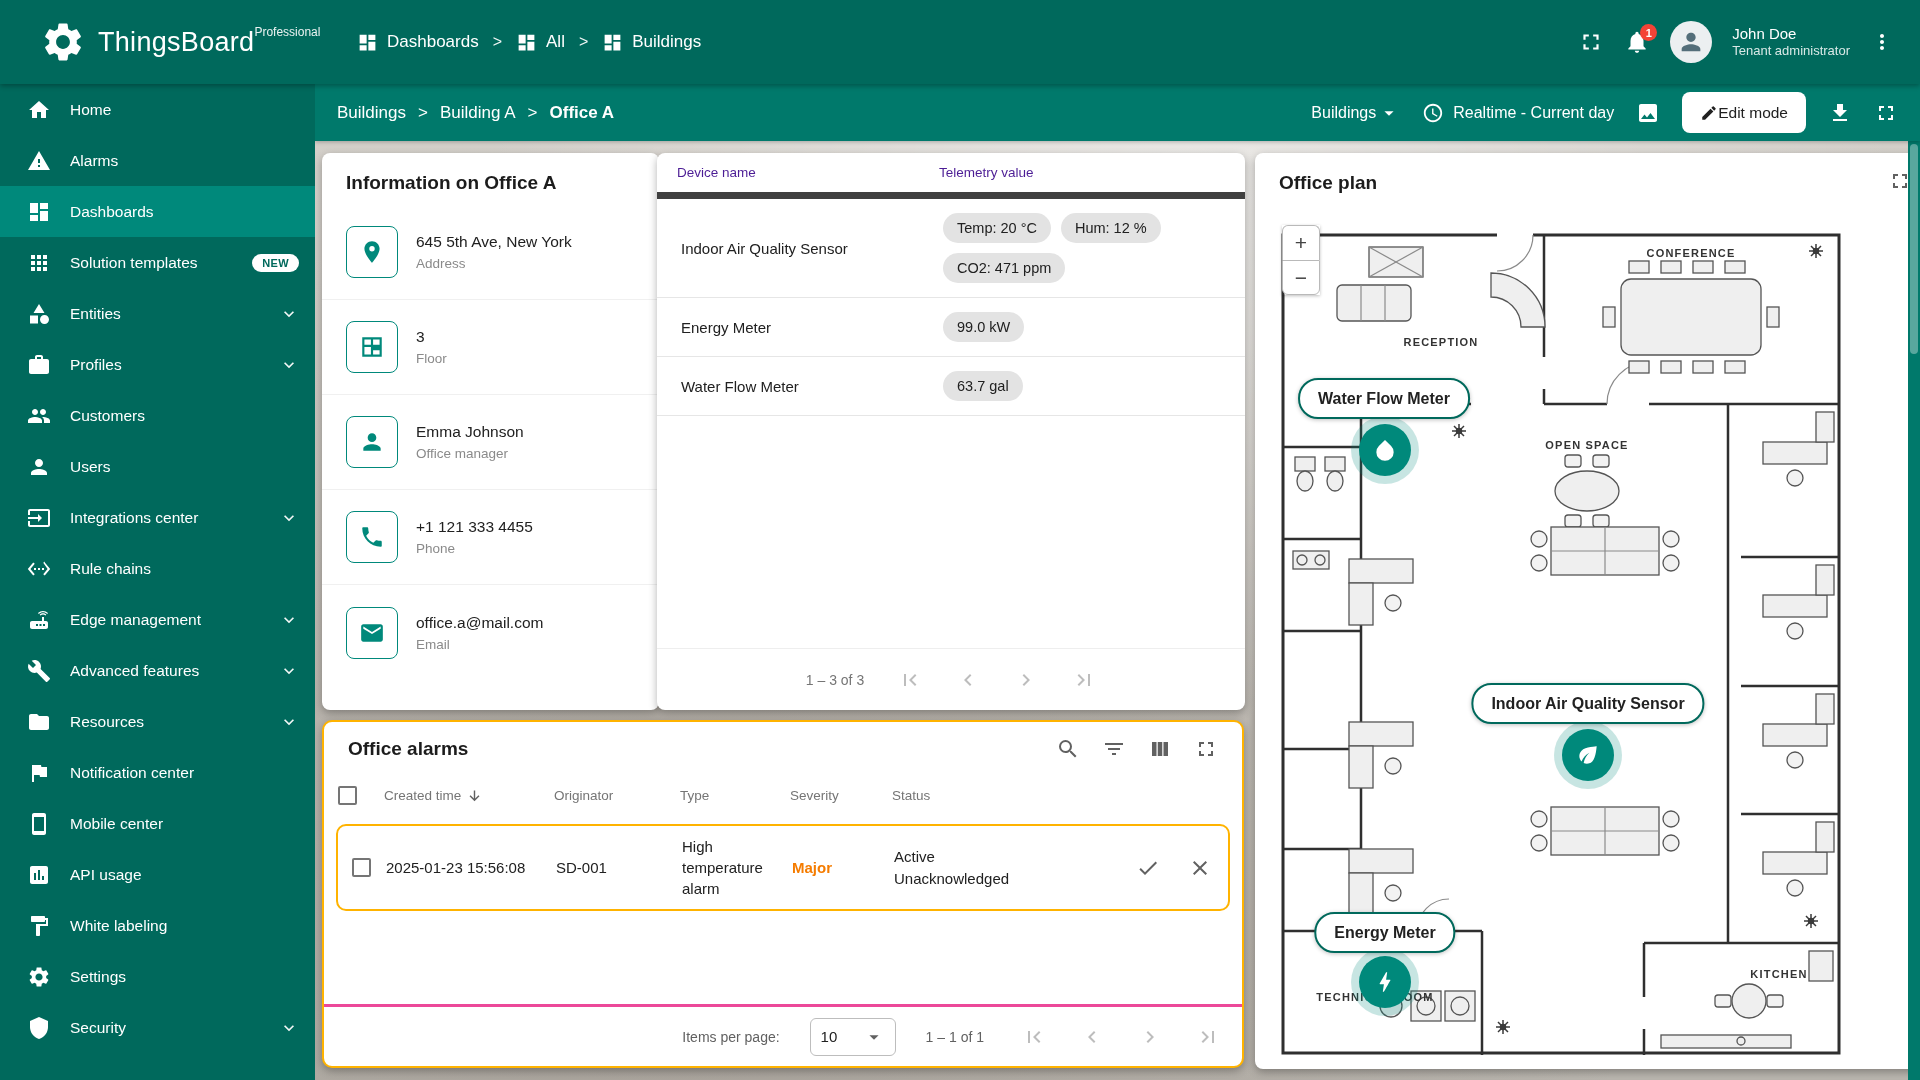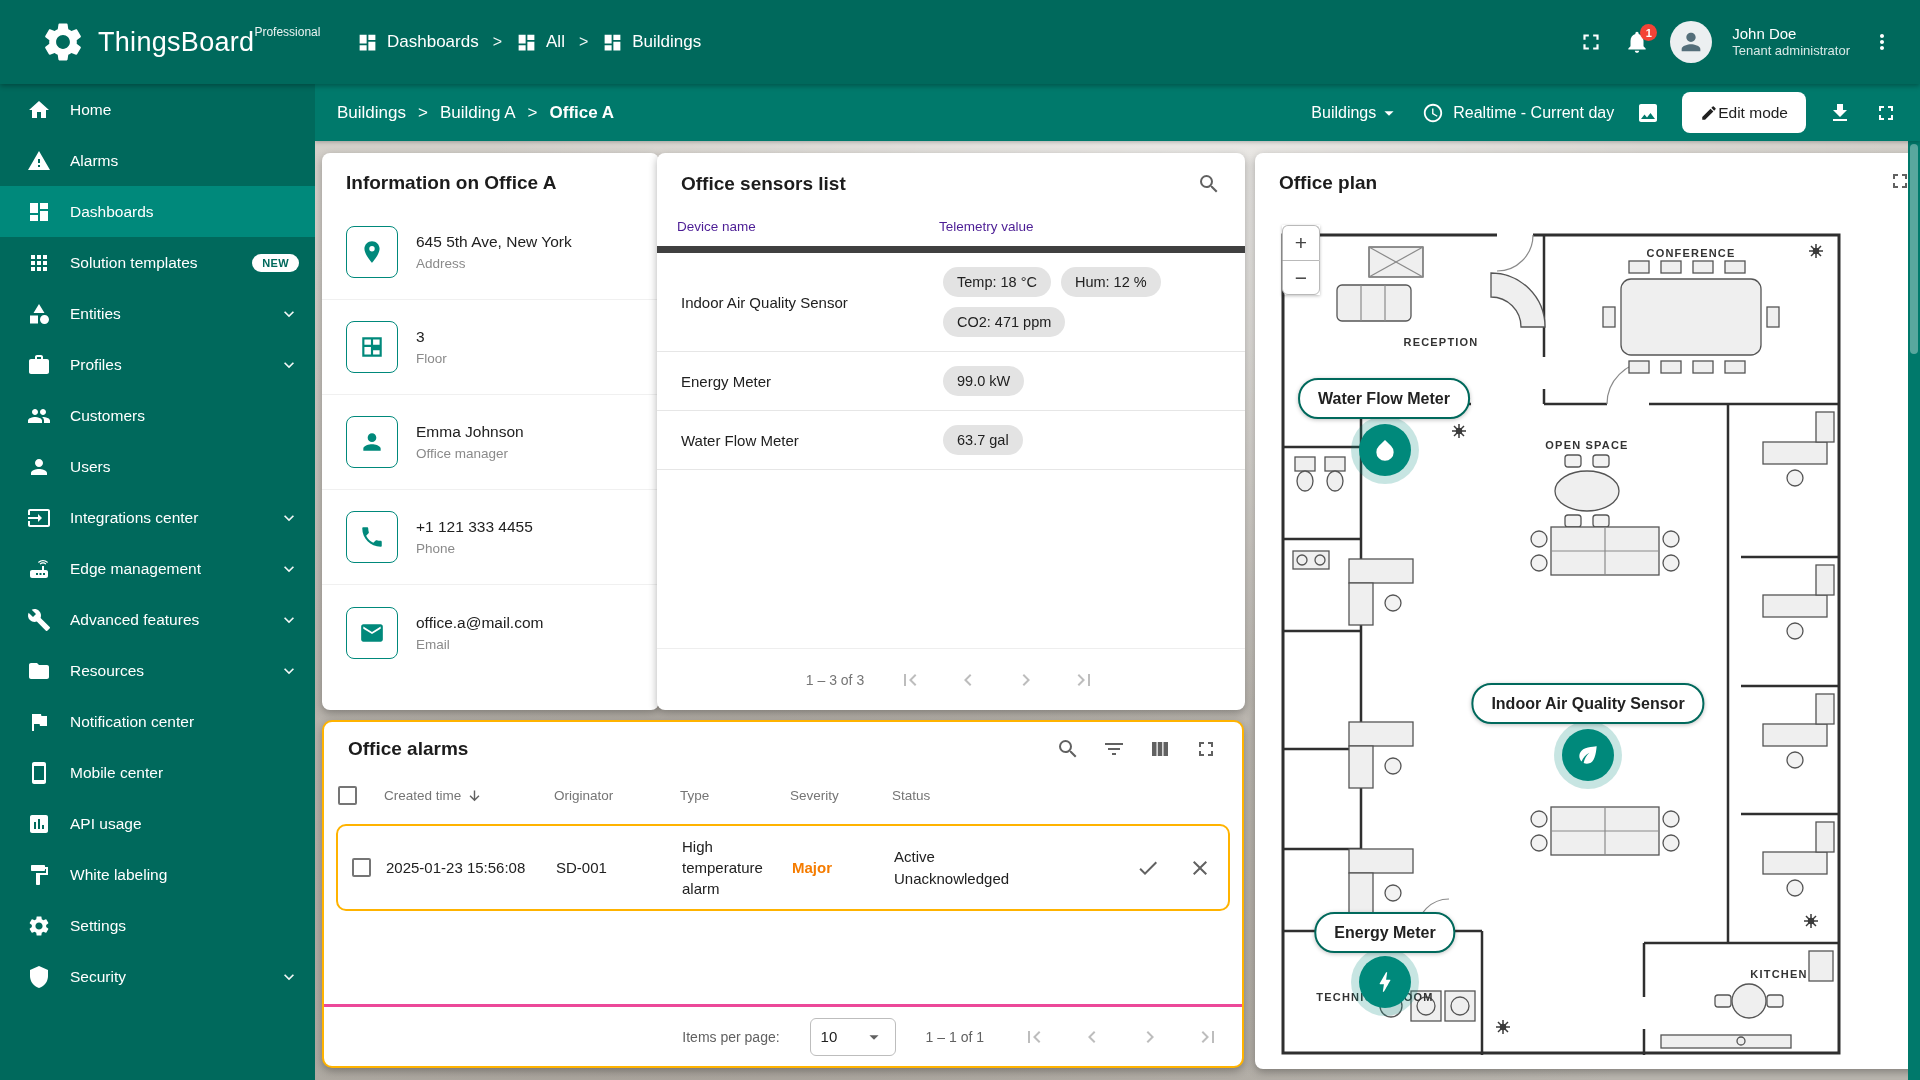--- a/index.html
+++ b/index.html
@@ -441,20 +441,28 @@
       <span>Integrations center</span>
       <span class="nav-chevron">
           <svg class="ic">
             <use href="#i-chevron-down"></use>
           </svg>
         </span>
     </div>
     <div class="nav-item">
       <span>
           <svg class="ic">
+            <use href="#i-ethernet"></use>
+          </svg>
+        </span>
+      <span>Rule chains</span>
+    </div>
+    <div class="nav-item">
+      <span>
+          <svg class="ic">
             <use href="#i-router"></use>
           </svg>
         </span>
       <span>Edge management</span>
       <span class="nav-chevron">
           <svg class="ic">
             <use href="#i-chevron-down"></use>
           </svg>
         </span>
     </div>
@@ -643,36 +651,28 @@
           </svg>
         </span>
       <span>
           <div class="info-val">office.a@mail.com</div>
             <div class="info-lab">Email</div>
         </span>
     </div>
   </section>
 
   <section class="card sensors-card">
-    <div class="card-title-row">
-      <span class="card-title">Office sensors list</span>
-      <span class="title-icons">
-        <button class="icon-btn" style="color:#616161"><span><svg class="ic">
-                <use href="#i-search"></use>
-              </svg></span></button>
-      </span>
-    </div>
     <div class="sens-head">
       <span>Device name</span>
       <span>Telemetry value</span>
     </div>
     <div class="sens-row">
       <span>Indoor Air Quality Sensor</span>
       <span class="chips">
-        <span class="chip">Temp: 18 °C</span>
+        <span class="chip">Temp: 20 °C</span>
         <span class="chip">Hum: 12 %</span>
         <span class="chip">CO2: 471 ppm</span>
       </span>
     </div>
     <div class="sens-row">
       <span>Energy Meter</span>
       <span class="chips">
         <span class="chip">99.0 kW</span>
       </span>
     </div>

